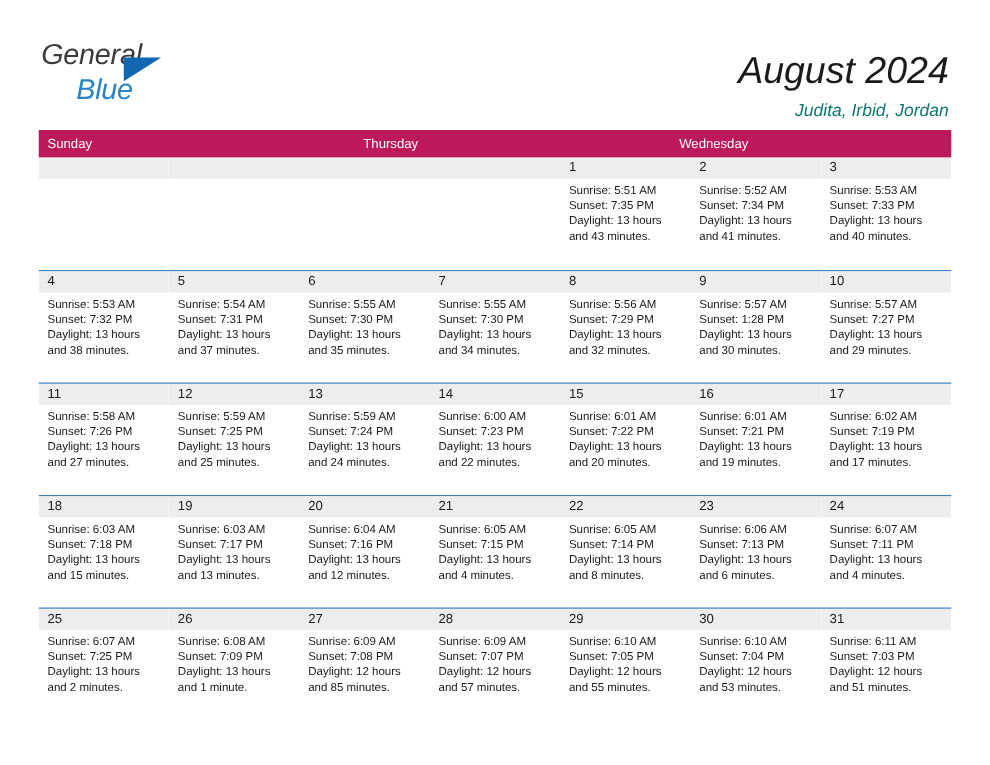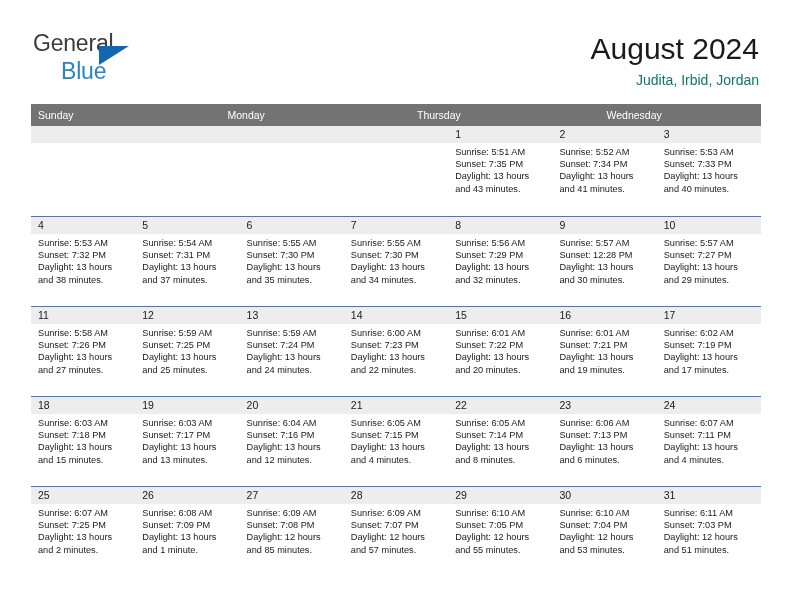--- a/index.html
+++ b/index.html
@@ -21,20 +21,21 @@
     box-sizing: border-box;
   }
 
   
   .header {
     position: absolute;
     left: 33px;
     top: 28px;
     right: 33px;
     height: 68px;
+    font-style: italic;
   }
   .brand {
     position: absolute;
     left: 0;
     top: 4px;
     width: 200px;
     height: 56px;
   }
   .brand-general {
     position: absolute;
@@ -60,21 +61,21 @@
     top: 14px;
     width: 0;
     height: 0;
     border-left: 30px solid #1167b1;
     border-bottom: 19px solid transparent;
   }
 
   .title-block {
     position: absolute;
     right: 0;
-    top: 4px;
+    top: 12px;
     text-align: right;
   }
   .cal-title {
     font-size: 30px;
     font-weight: 400;
     color: #1a1a1a;
     line-height: 1.15;
     white-space: nowrap;
   }
   .cal-subtitle {
@@ -89,21 +90,21 @@
 
   
   .calendar {
     position: absolute;
     left: 31px;
     top: 104px;
     width: 730px;
   }
   .weekday-row {
     display: flex;
-    background: #737373;
+    background: #be185d;
     height: 22px;
     gap: 28px;
   }
   .weekday {
     flex: 1 1 0;
     color: #ffffff;
     font-size: 10.5px;
     line-height: 22px;
     padding-left: 7px;
     box-sizing: border-box;
@@ -167,21 +168,20 @@
     <div class="title-block">
       <div class="cal-title">August 2024</div>
       <div class="cal-subtitle">Judita, Irbid, Jordan</div>
     </div>
 
   </div>
 
   <div class="calendar">
     <div class="weekday-row">
         <div class="weekday">Sunday</div>
-        <div class="weekday">Monday</div>
         <div class="weekday">Thursday</div>
         <div class="weekday">Wednesday</div>
       </div>
     <div id="weeks-container">
         <div class="week-row">
           <div class="day-cell shaded empty-cell">
             <div class="daynum-bar">
               <span class="daynum"></span>
             </div>
           </div>
@@ -289,21 +289,21 @@
               <div>Daylight: 13 hours</div>
               <div>and 32 minutes.</div>
             </div>
           </div>
           <div class="day-cell shaded">
             <div class="daynum-bar">
               <span class="daynum">9</span>
             </div>
             <div class="day-info">
               <div>Sunrise: 5:57 AM</div>
-              <div>Sunset: 12:28 PM</div>
+              <div>Sunset: 1:28 PM</div>
               <div>Daylight: 13 hours</div>
               <div>and 30 minutes.</div>
             </div>
           </div>
           <div class="day-cell shaded">
             <div class="daynum-bar">
               <span class="daynum">10</span>
             </div>
             <div class="day-info">
               <div>Sunrise: 5:57 AM</div>

